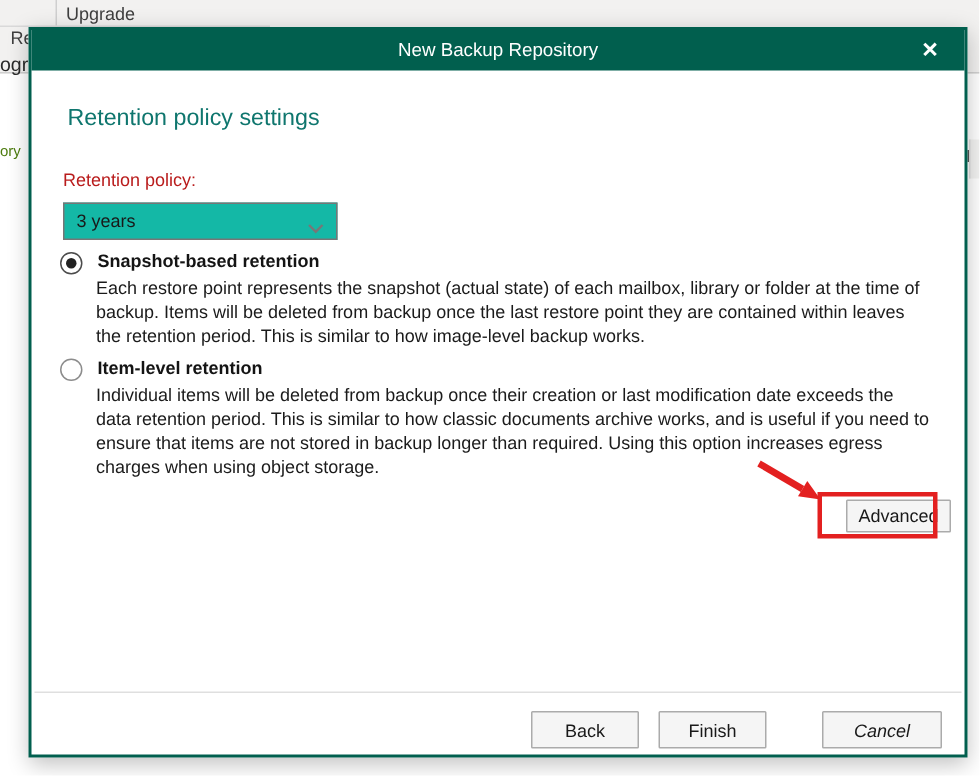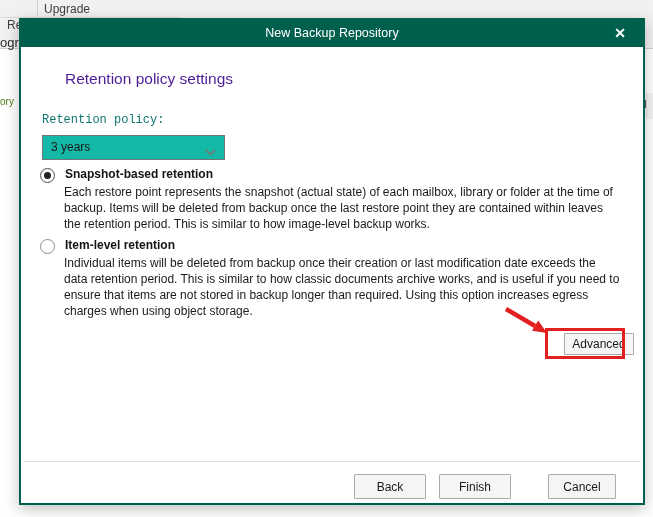--- a/index.html
+++ b/index.html
@@ -22,23 +22,23 @@
 
   
   .dialog { position:absolute; left:19px; top:18px; width:626px; height:487px;
             background:#ffffff; border:2px solid var(--accent);
             box-shadow:0 4px 14px rgba(0,0,0,0.25); }
   .titlebar { position:absolute; left:0; top:0; right:0; height:27px; background:var(--accent); }
   .title { width:100%; text-align:center; line-height:27px; color:#ffffff; font-size:12.5px; }
   .close-btn { position:absolute; right:10px; top:0; width:26px; height:27px; line-height:27px;
                text-align:center; color:#ffffff; font-size:14px; font-weight:bold; cursor:pointer; }
 
-  .heading { position:absolute; left:24px; top:50px; font-size:15.5px; color:#4c1d95;margin-left:20px; }
+  .heading { position:absolute; left:24px; top:50px; font-size:15.5px; color:#0f766e; }
 
-  .field-label { position:absolute; left:21px; top:93px; font-size:12px; color:#0f766e;font-family:Liberation Mono, monospace; }
+  .field-label { position:absolute; left:21px; top:93px; font-size:12px; color:#b91c1c; }
   .select { position:absolute; left:21px; top:115px; width:183px; height:25px; background:#14b8a6;
             border:1px solid #767676; font-size:12px; color:#191919; }
   .select .sel-value { position:absolute; left:8px; top:0; line-height:23px; }
   .select .chev { position:absolute; right:8px; top:9px; }
 
   .radio { position:absolute; width:15px; height:15px; border-radius:50%; background:#fff; }
   .radio.selected { border:1px solid #4c4c4c; }
   .radio.selected::after { content:""; position:absolute; inset:3px; border-radius:50%; background:#222; }
   .radio.unselected { border:1px solid #8c8c8c; }
   .radio1 { left:19px; top:148px; }
@@ -57,21 +57,21 @@
          color:#191919; font-family:"Liberation Sans", sans-serif; text-align:center; cursor:pointer; }
   .advanced-btn { position:absolute; left:529px; top:313px; width:70px; height:22px;margin-left:14px; }
 
   .annot-box { position:absolute; left:524px; top:308px; width:80px; height:31px;
                border:3px solid var(--red); pointer-events:none; }
   .annot-arrow { position:absolute; left:479px; top:284px; pointer-events:none; }
 
   .footer-divider { position:absolute; left:2px; top:441px; width:618px; height:1px; background:#dfdfdf; }
   .back-btn   { position:absolute; left:333px; top:454px; width:72px; height:25px; }
   .finish-btn { position:absolute; left:418px; top:454px; width:72px; height:25px; }
-  .cancel-btn { position:absolute; left:527px; top:454px; width:68px; height:25px; }
+  .cancel-btn { position:absolute; left:527px; top:454px; width:80px; height:25px;font-style:italic; }
 </style>
 </head>
 <body>
 
 <div class="top-strip"></div>
 <div class="hline17"></div>
 <div class="vsep"></div>
 <div class="bg-upgrade">Upgrade</div>
 <div class="bg-re">Re</div>
 <div class="bg-ogra">ogra</div>

